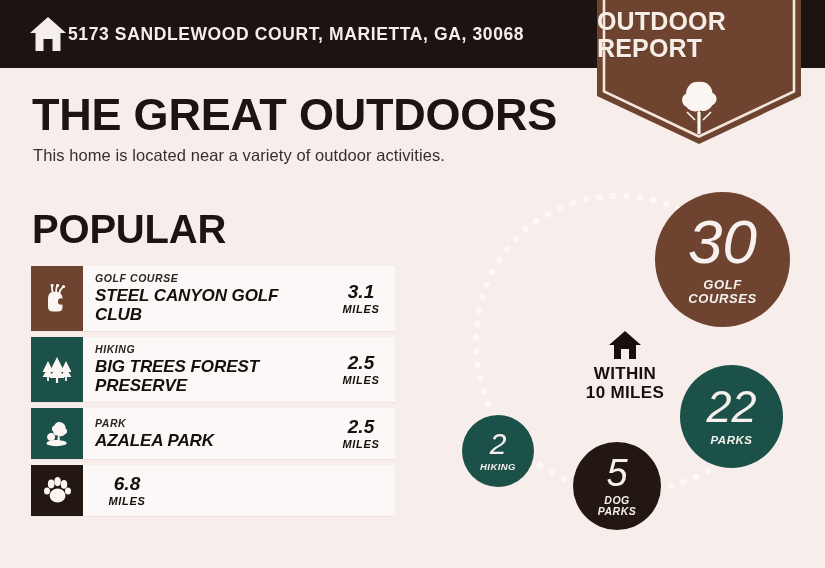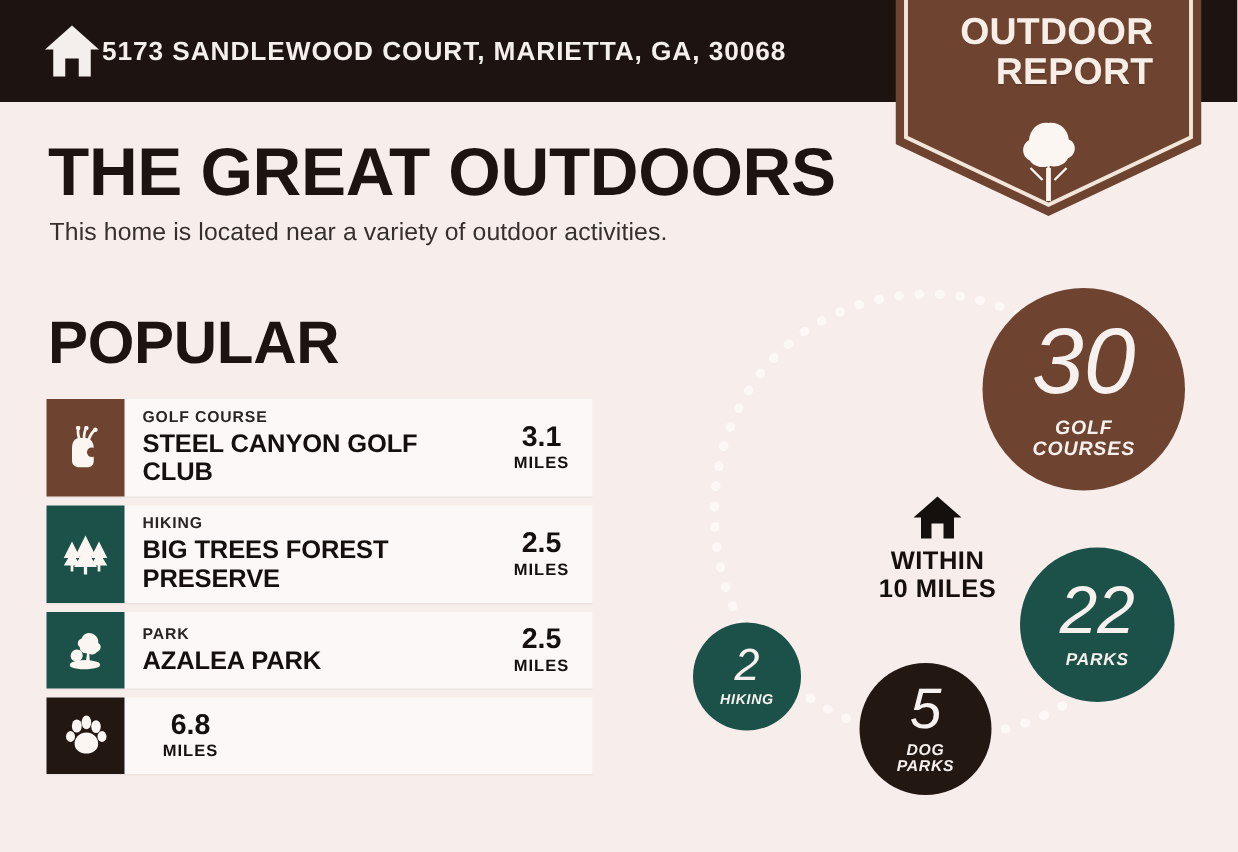--- a/index.html
+++ b/index.html
@@ -21,21 +21,21 @@
   }
   .home-icon{width:40px;height:38px;display:block;}
   .addr{
     color:#f4efec;font-size:17.5px;font-weight:600;letter-spacing:.035em;white-space:nowrap;
   }
 
   
   .badge{position:absolute;left:597px;top:0;width:204px;height:144px;}
   .badge svg{display:block;}
   .badge-text{
-    position:absolute;left:0;top:8px;width:172px;text-align:right;
+    position:absolute;left:0;top:8px;width:172px;text-align:left;
     color:#f7efe7;font-weight:700;letter-spacing:.01em;line-height:1.08;
     text-shadow:0 1px 0 rgba(0,0,0,.12);
   }
   .badge-text .l1{font-size:25px;display:block;}
   .badge-text .l2{font-size:25px;display:block;}
 
   
   .title{
     position:absolute;left:32px;top:92px;
     font-size:45px;font-weight:800;color:#1d1411;letter-spacing:-.005em;
@@ -48,20 +48,21 @@
   .popular{
     position:absolute;left:32px;top:209px;
     font-size:40px;font-weight:800;color:#1d1411;letter-spacing:-.005em;line-height:1;
   }
 
   
   .list{position:absolute;left:31px;top:266px;width:364px;}
   .row{
     display:flex;align-items:stretch;background:#fbf8f7;margin-bottom:6px;
     box-shadow:0 1px 0 rgba(0,0,0,.04);
+    font-style:italic;
   }
   .tile{
     width:52px;min-width:52px;display:flex;align-items:center;justify-content:center;
   }
   .tile svg{display:block;}
   .row-body{
     flex:1;display:flex;align-items:center;justify-content:space-between;
     padding:6px 10px 7px 12px;min-height:38px;
   }
   .row-texts{flex:1;min-width:0;}

